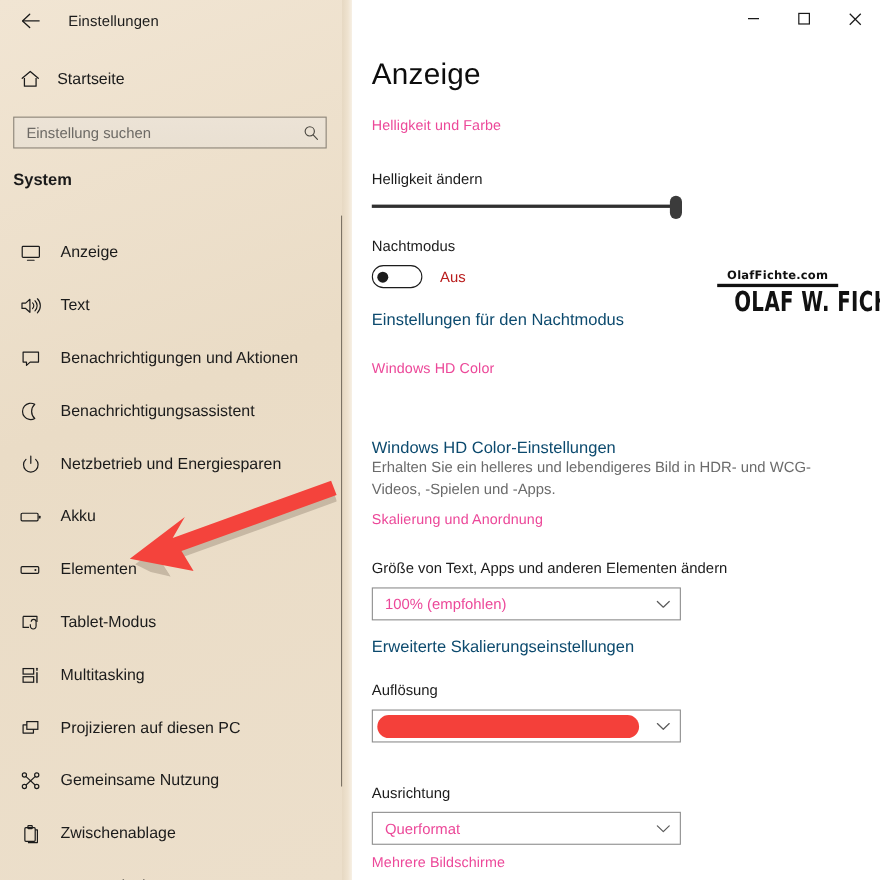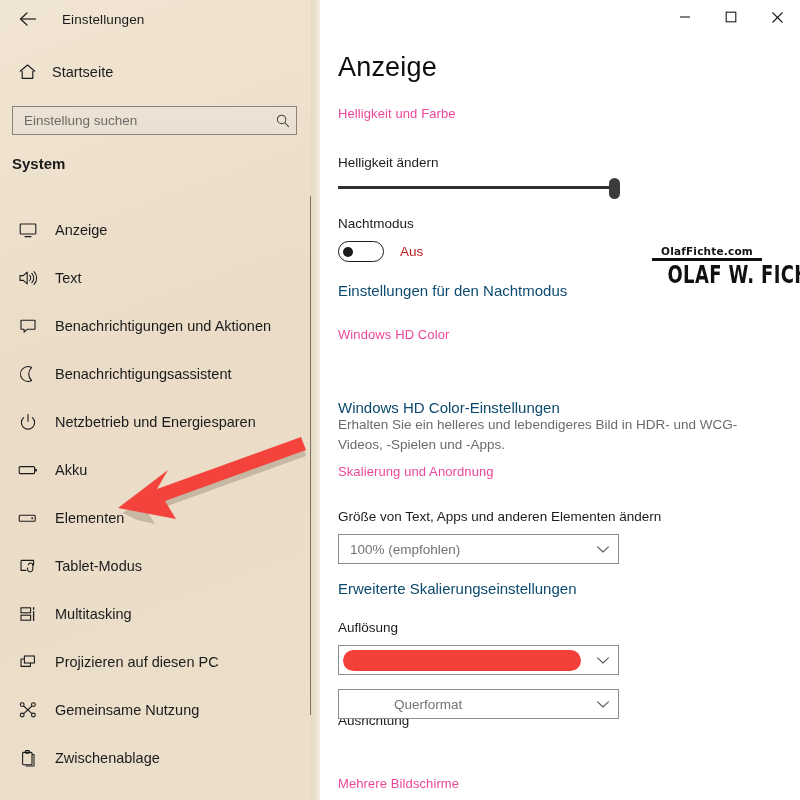--- a/index.html
+++ b/index.html
@@ -187,21 +187,21 @@
 
   
   .combo {
     position: absolute; left: 18px;
     width: 281px; height: 30px;
     border: 1px solid #8d8d8d;
     background: #fff;
     display: flex; align-items: center;
   }
   .combo .val {
-    flex: 1; font-size: 13.5px; color: #737373;
+    flex: 1; font-size: 13.5px; color: #ec4899;
     padding-left: 11px; white-space: nowrap;
   }
   .combo .chev {
     width: 30px; display: flex; align-items: center; justify-content: center;
   }
   .redacted-bar {
     position: absolute;
     left: 4px; top: 4px;
     width: 238px; height: 21px;
     background: #f4403a;
@@ -503,21 +503,21 @@
       <span class="redacted-bar"></span>
       <span class="chev">
         <svg width="14" height="10" viewBox="0 0 14 10">
           <path d="M1.6 2.8 L7 8 L12.4 2.8" fill="none" stroke="#5c5c5c" stroke-width="1.15" stroke-linecap="round" stroke-linejoin="round"></path>
         </svg>
       </span>
     </div>
 
     <div class="lbl-txt" style="top:713px;text-align:right;">Ausrichtung</div>
 
-    <div class="combo" style="top:689px;padding-left:44px;">
+    <div class="combo" style="top:738px;">
       <span class="val">Querformat</span>
       <span class="chev">
         <svg width="14" height="10" viewBox="0 0 14 10">
           <path d="M1.6 2.8 L7 8 L12.4 2.8" fill="none" stroke="#5c5c5c" stroke-width="1.15" stroke-linecap="round" stroke-linejoin="round"></path>
         </svg>
       </span>
     </div>
 
     <div class="sec-title" style="top:776px;">Mehrere Bildschirme</div>
 

